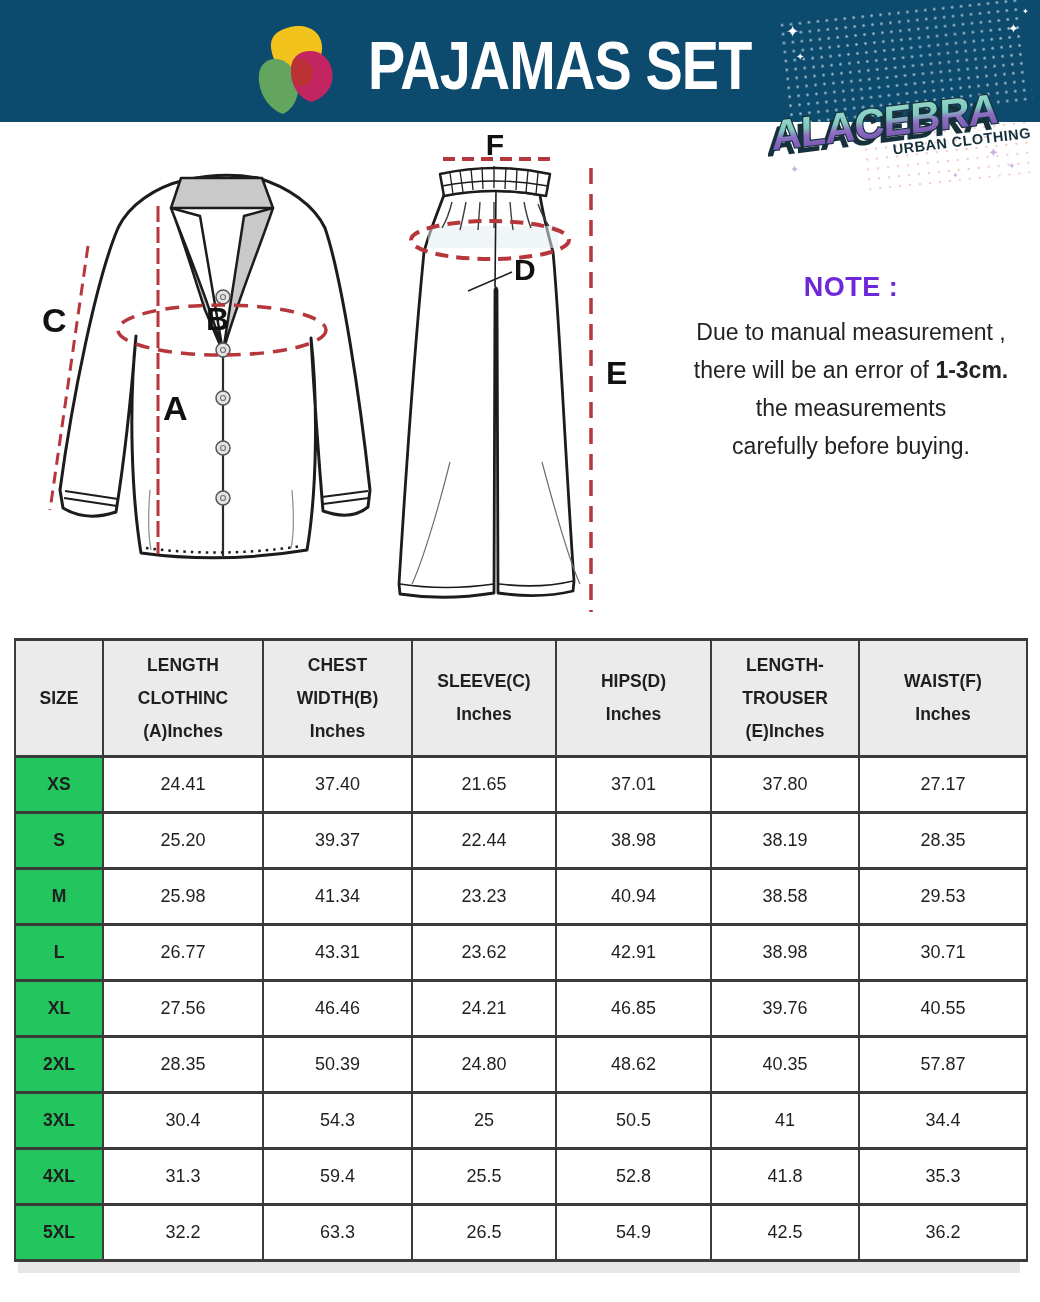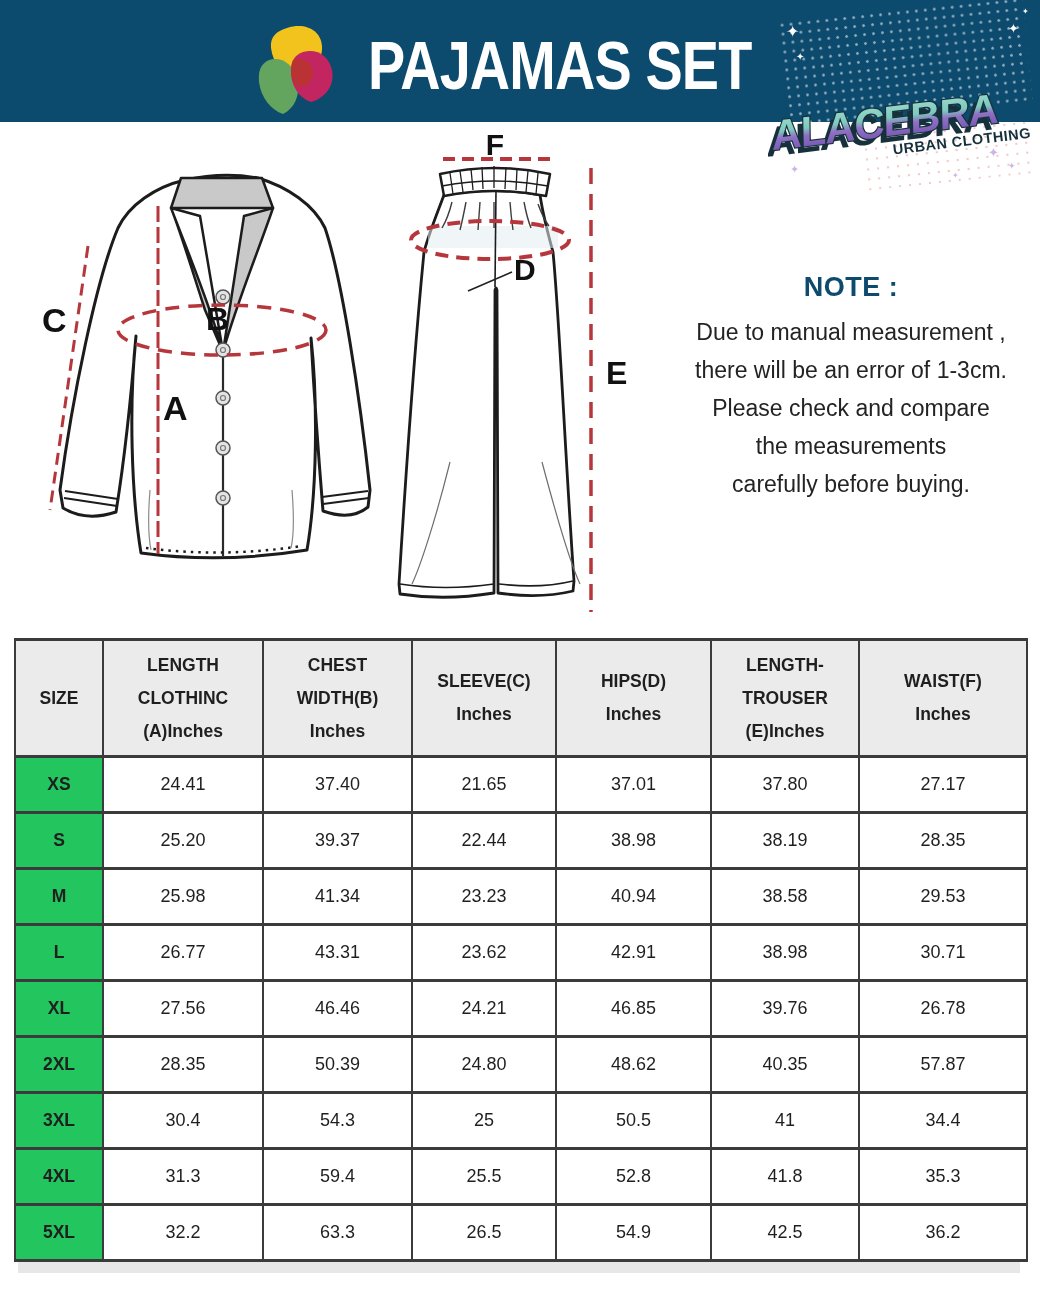--- a/index.html
+++ b/index.html
@@ -22,23 +22,23 @@
   }
   .speckle-red{
     position:absolute;left:862px;top:126px;width:172px;height:56px;opacity:.55;
     background-image:radial-gradient(circle, rgba(208,76,81,.55) 1.1px, transparent 1.6px);
     background-size:10px 10px;transform:rotate(-6deg);
   }
   .brand-svg{position:absolute;left:768px;top:58px;}
   .sparkle{position:absolute;line-height:1;user-select:none;}
   
   .note{position:absolute;left:663px;top:272px;width:376px;text-align:center;color:#232323;}
-  .note-heading{color:#0c4a6e;font-size:27px;font-weight:800;letter-spacing:.5px;margin-bottom:10px;}
+  .note-heading{color:#6d28d9;font-size:27px;font-weight:800;letter-spacing:.5px;margin-bottom:10px;}
   .note-line{font-size:23px;line-height:38px;}
-  .note-bold{font-weight:400;}
+  .note-bold{font-weight:700;}
   
   .shirt-svg{position:absolute;left:30px;top:160px;}
   .pants-svg{position:absolute;left:390px;top:132px;}
   
   .size-table{
     position:absolute;left:14px;top:638px;width:1012px;border-collapse:collapse;
     table-layout:fixed;color:#1f1f1f;
   }
   .size-table th,.size-table td{
     border:2px solid #3b3b3b;border-top-width:3px;border-bottom-width:3px;
@@ -153,21 +153,20 @@
   <line x1="78" y1="159" x2="122" y2="140" stroke="#222" stroke-width="1.6"></line>
   <text x="105" y="23" text-anchor="middle" font-size="30" font-weight="800" fill="#111">F</text>
   <text x="124" y="148" font-size="30" font-weight="800" fill="#111">D</text>
   <text x="216" y="252" font-size="32" font-weight="800" fill="#111">E</text>
 </svg>
 
 <div class="note">
   <div class="note-heading">NOTE :</div>
   <div class="note-line">Due to manual measurement ,</div>
   <div class="note-line"><span>there will be an error of </span><span class="note-bold">1-3cm.</span></div>
-  <div class="note-line">Please check and compare</div>
   <div class="note-line">the measurements</div>
   <div class="note-line">carefully before buying.</div>
 </div>
 
 <table class="size-table">
   <colgroup>
     <col style="width:88px">
       <col style="width:160px">
       <col style="width:149px">
       <col style="width:144px">
@@ -232,21 +231,21 @@
       <td>38.98</td>
       <td>30.71</td>
     </tr>
     <tr>
       <td class="size-cell">XL</td>
       <td>27.56</td>
       <td>46.46</td>
       <td>24.21</td>
       <td>46.85</td>
       <td>39.76</td>
-      <td>26.78</td>
+      <td>40.55</td>
     </tr>
     <tr>
       <td class="size-cell">2XL</td>
       <td>28.35</td>
       <td>50.39</td>
       <td>24.80</td>
       <td>48.62</td>
       <td>40.35</td>
       <td>57.87</td>
     </tr>

